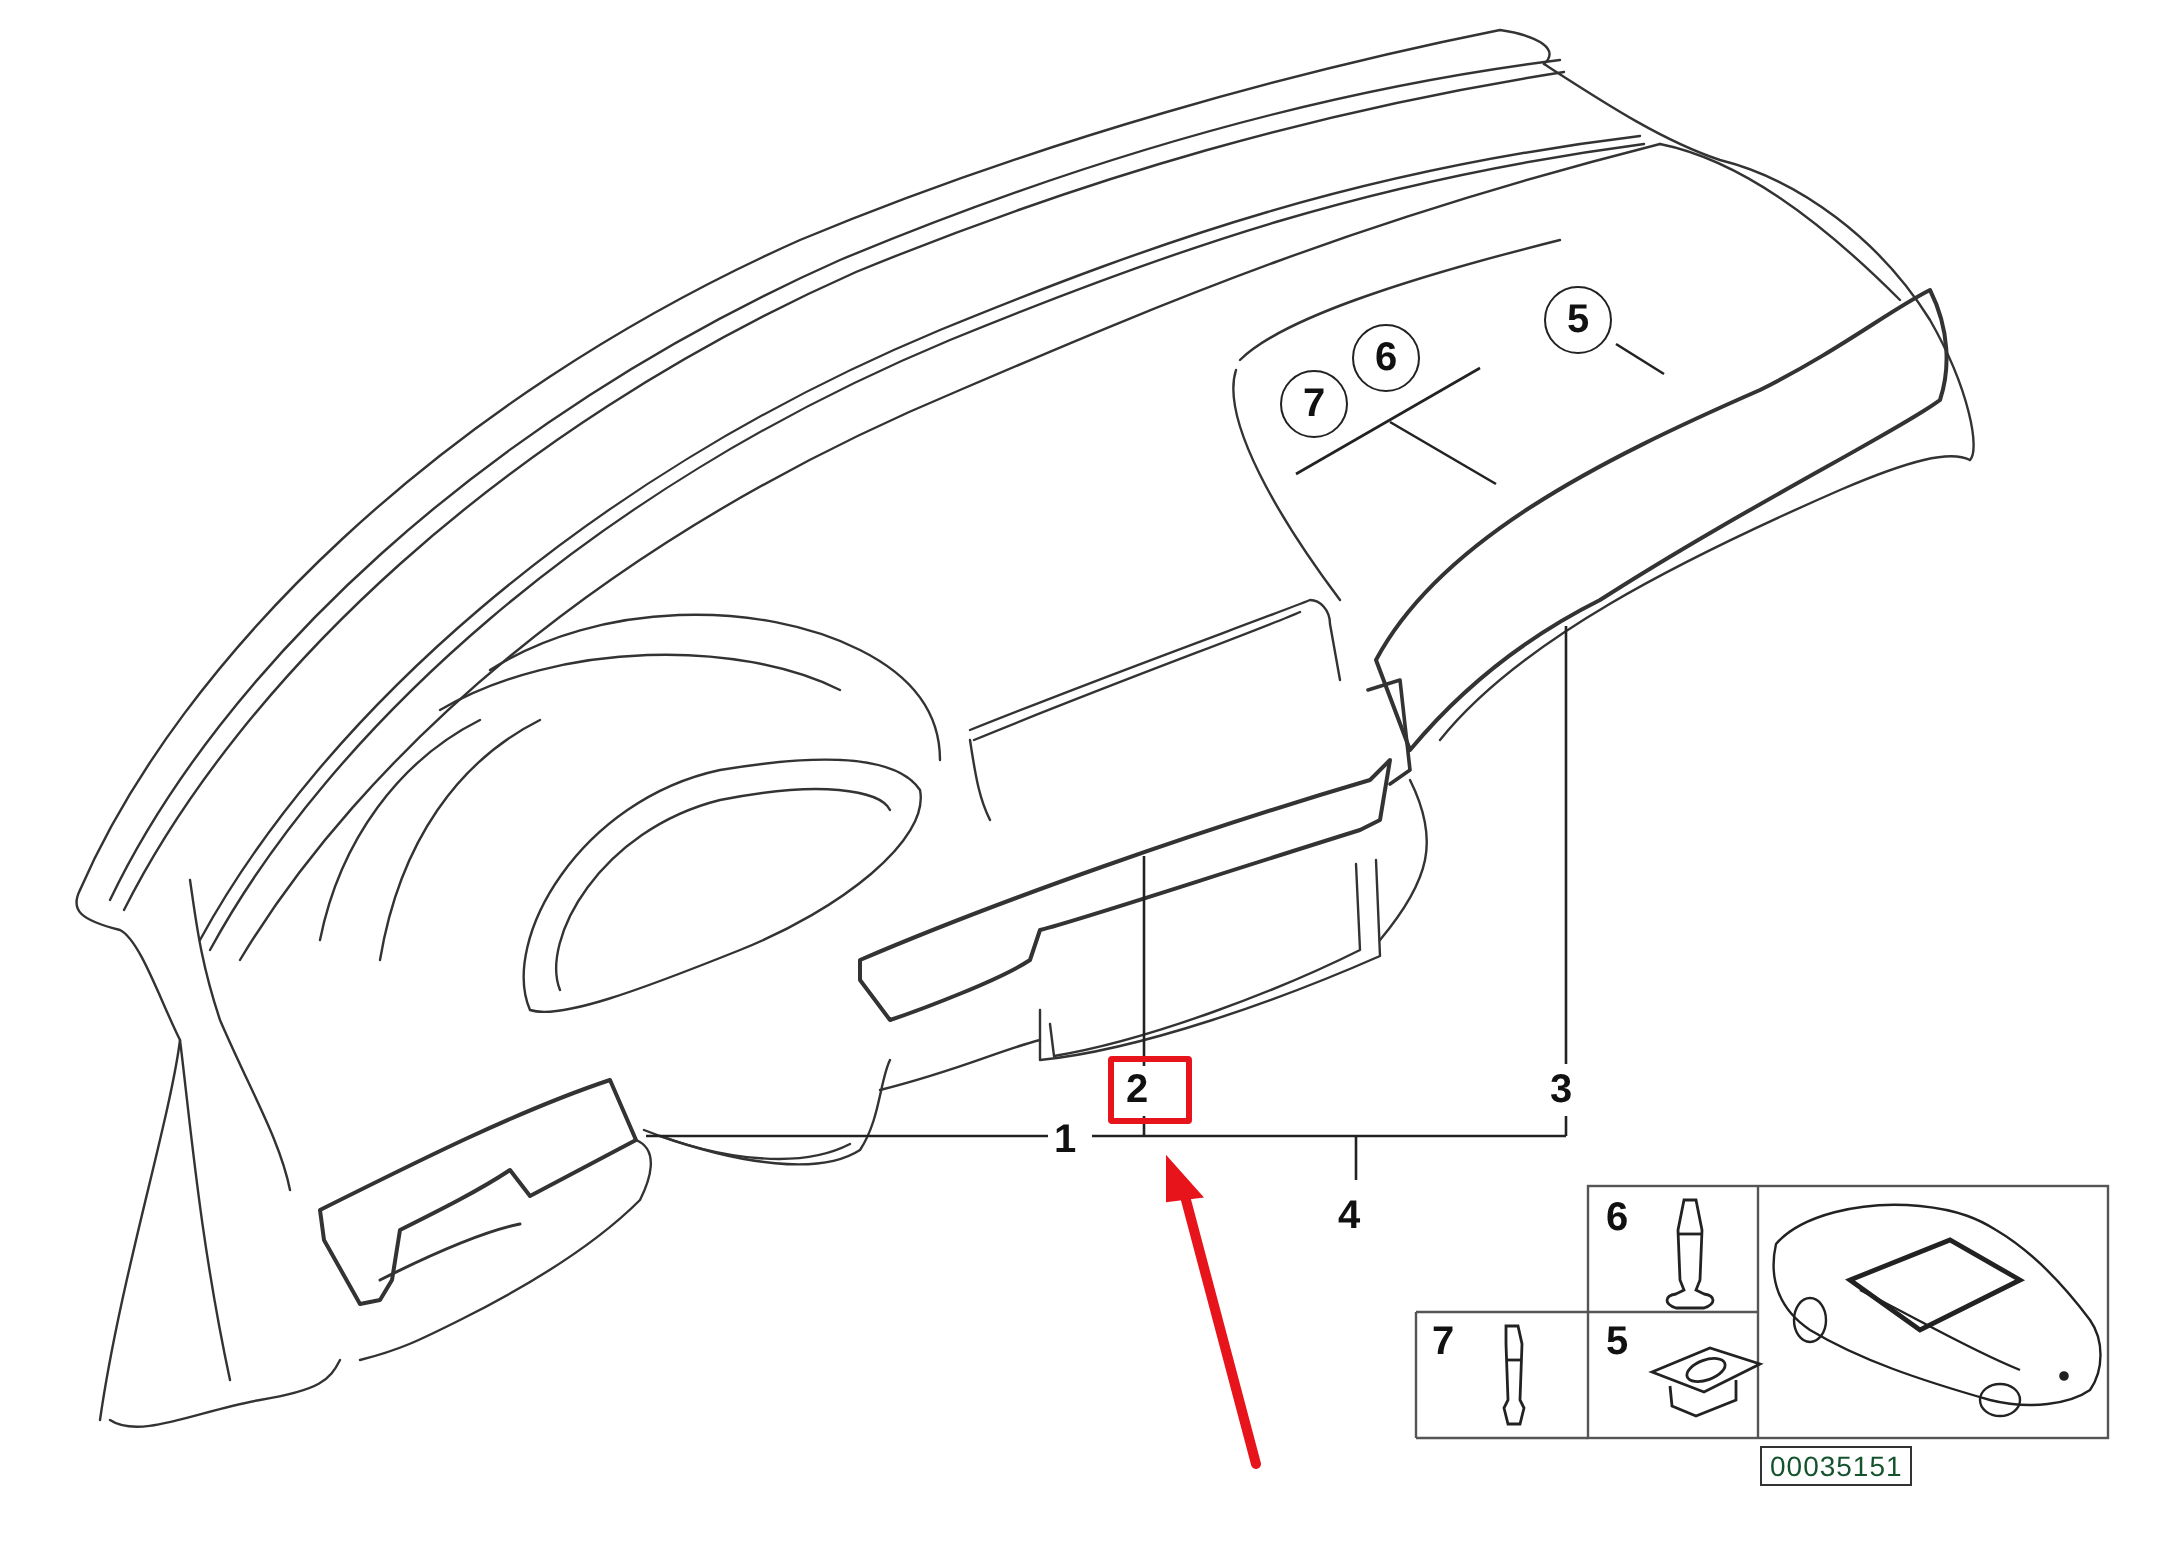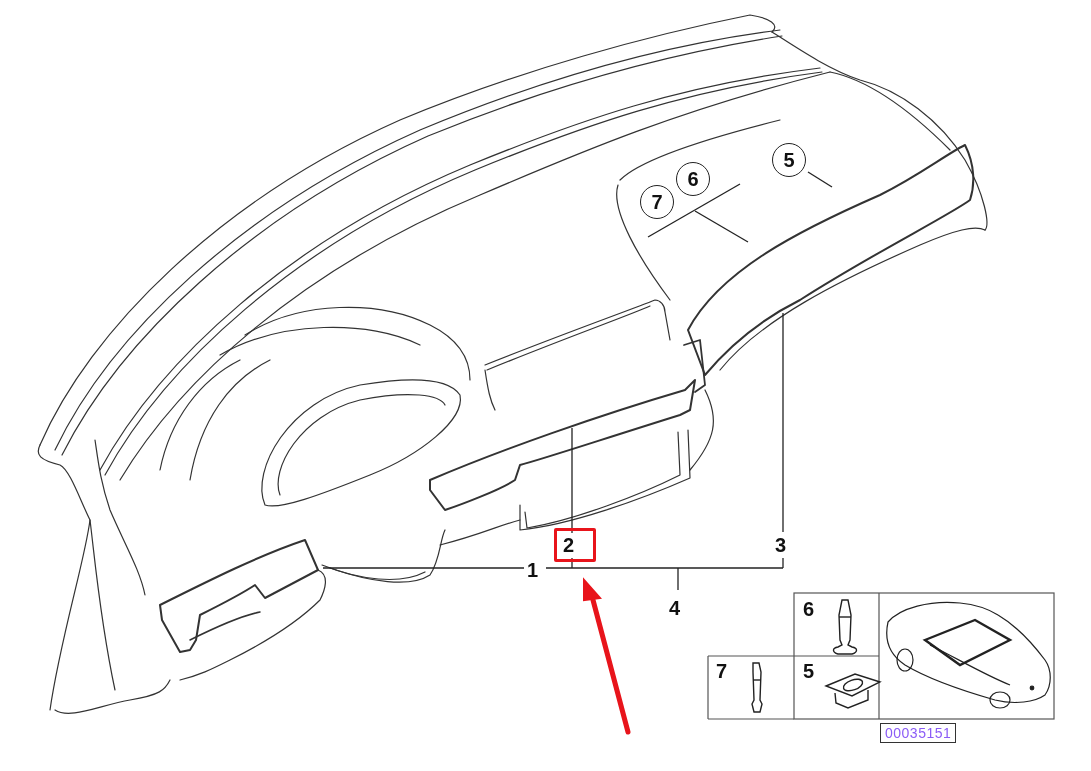--- a/index.html
+++ b/index.html
@@ -2,21 +2,21 @@
 <html><head>
   <meta charset="utf-8">
   <style>
     html, body { margin: 0; padding: 0; background: #ffffff; }
     body { width: 1091px; height: 771px; position: relative; overflow: hidden; font-family: "Liberation Sans", sans-serif; }
     #canvas { position: absolute; left: 0; top: 0; width: 1091px; height: 771px; }
     .callout-label { position: absolute; font-family: "Liberation Sans", sans-serif; font-weight: bold; font-size: 20px; color: #111; line-height: 1; }
     .circle-label { position: absolute; width: 34px; height: 34px; border: 1.5px solid #222; border-radius: 50%; box-sizing: border-box; display: flex; align-items: center; justify-content: center; font-family: "Liberation Sans", sans-serif; font-weight: bold; font-size: 20px; color: #111; background: transparent; }
     .highlight-box { position: absolute; border: 3px solid #e8141b; box-sizing: border-box; border-radius: 2px; }
     .inset-num { position: absolute; font-family: "Liberation Sans", sans-serif; font-weight: bold; font-size: 20px; color: #111; }
-    .diagram-id { position: absolute; border: 1px solid #333; font-family: "Liberation Sans", sans-serif; font-size: 14px; color: #8b5cf6; padding: 1px 4px; background: #fff; letter-spacing: 0.5px; }
+    .diagram-id { position: absolute; border: 1px solid #333; font-family: "Liberation Sans", sans-serif; font-size: 14px; color: #14532d; padding: 1px 4px; background: #fff; letter-spacing: 0.5px; }
   </style>
 </head>
 <body>
 
 <div id="canvas">
   <svg width="1091" height="771" viewBox="0 0 1091 771" xmlns="http://www.w3.org/2000/svg">
     <g fill="none" stroke="#333" stroke-width="1.2" stroke-linecap="round" stroke-linejoin="round">
 
       <path d="M40,445 C90,330 220,200 400,120 C520,70 650,35 750,15 C770,18 780,25 772,32"></path>
       <path d="M55,450 C110,335 240,210 420,130 C540,80 660,45 780,30"></path>

